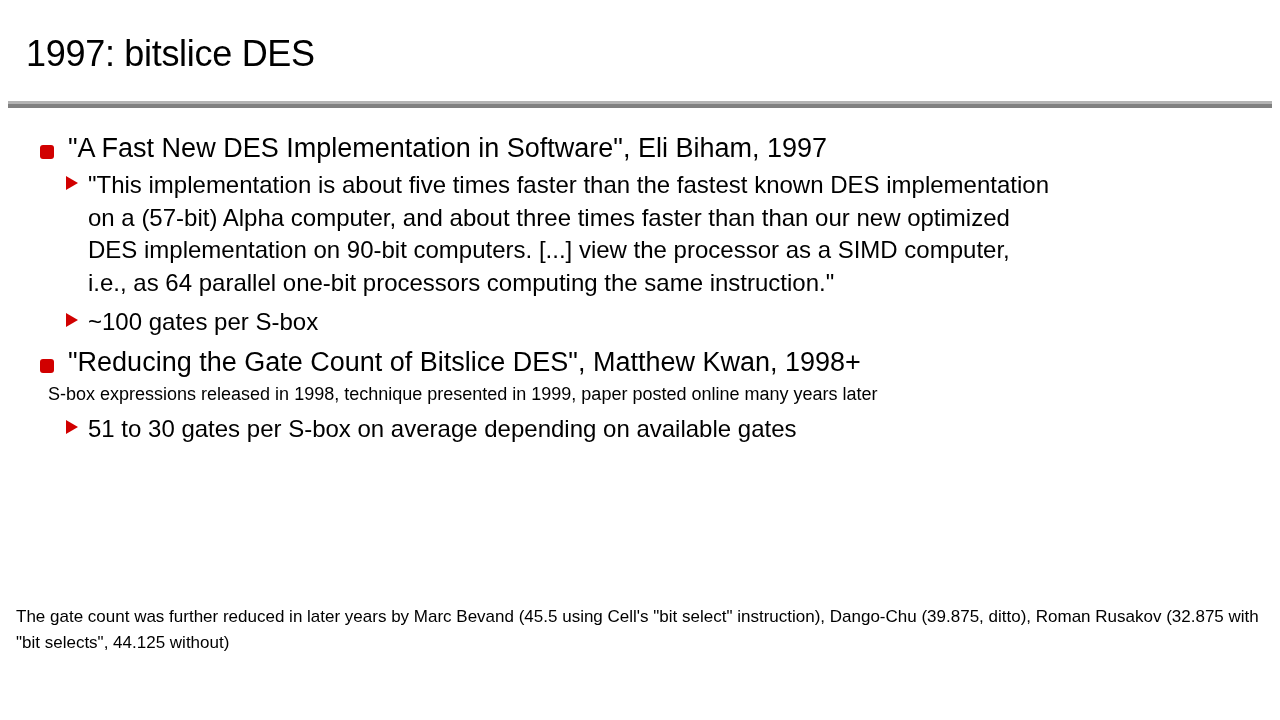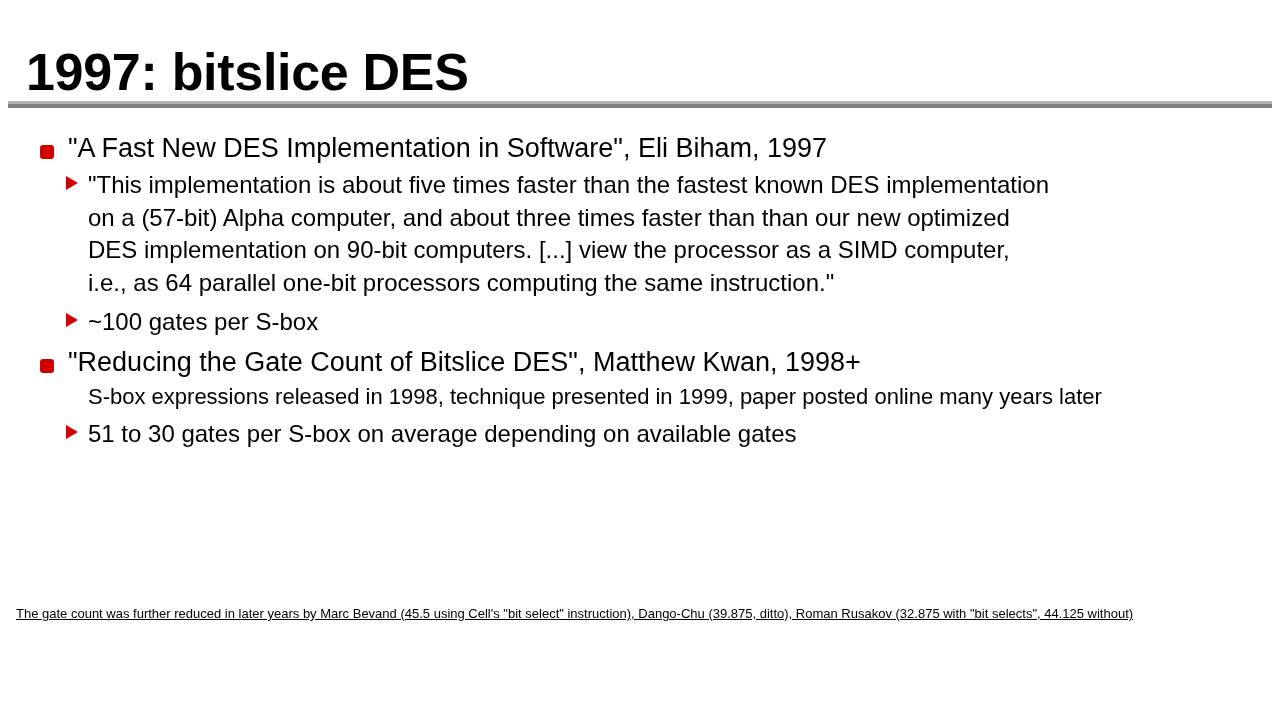--- a/index.html
+++ b/index.html
@@ -20,23 +20,23 @@
     position: relative;
     width: 1280px;
     height: 720px;
     box-sizing: border-box;
   }
 
   
   .slide-title {
     position: absolute;
     left: 26px;
-    top: 46px;
-    font-size: 52px;
-    font-weight: bold;
+    top: 36px;
+    font-size: 36px;
+    font-weight: normal;
     letter-spacing: -0.3px;
     line-height: 1.0;
     white-space: nowrap;
   }
 
   .title-rule {
     position: absolute;
     left: 8px;
     top: 101px;
     width: 1264px;
@@ -94,41 +94,40 @@
   .lvl2 .l2text {
     display: block;
   }
   .lvl2 .l2text span.ln {
     display: block;
     white-space: nowrap;
   }
 
   .lvl3-note {
     position: relative;
-    padding-left: 88px;
-    font-size: 22px;
+    padding-left: 48px;
+    font-size: 18px;
     line-height: 1.3;
     margin-top: 6px;
     margin-bottom: 4px;
     white-space: nowrap;
   }
 
   .spacer-gap {
     height: 8px;
   }
 
   
   .footnote {
     position: absolute;
     left: 16px;
     top: 604px;
     width: 1250px;
-    font-size: 13px;
+    font-size: 17px;
     line-height: 1.55;
-    text-decoration: underline;
   }
 </style>
 </head>
 <body>
 
 <div class="slide">
 
   <div class="slide-title">1997: bitslice DES</div>
 
   <div class="title-rule"></div>

